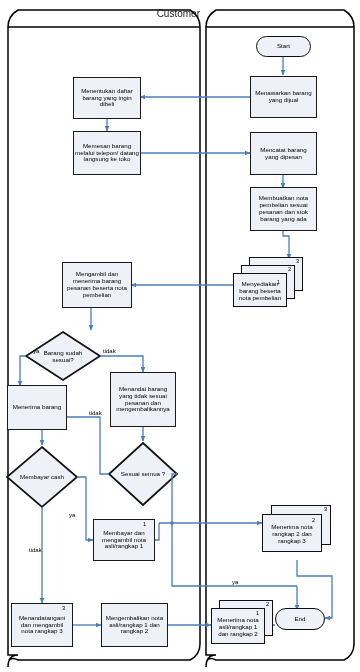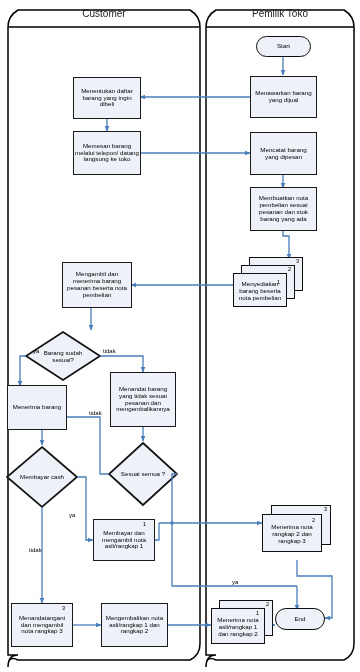--- a/index.html
+++ b/index.html
@@ -40,21 +40,21 @@
     background: #eef1f8;
     border: 1.6px solid #1a1a1a;
   }
   .term {
     background: #eef1f8;
     border: 1.6px solid #0d0d0d;
     border-radius: 999px;
   }
   .lane-title {
     position: absolute;
-    text-align: center;
+    text-align: right;
     font-size: 10px;
     color: #1b1b1b;
     z-index: 6;
   }
   .doc-stack {
     position: absolute;
     z-index: 5;
   }
   .doc-stack .sheet {
     position: absolute;
@@ -177,21 +177,20 @@
 
       <path d="M 73 625 L 101 625" marker-end="url(#arrow)"></path>
 
       <path d="M 168 625 L 211 625" marker-end="url(#arrow)"></path>
 
       <path d="M 265 625 L 275 625" marker-end="url(#arrow)"></path>
     </g>
   </svg>
 
   <div class="lane-title" style="left:8px; top:8px; width:192px;">Customer</div>
-  <div class="lane-title" style="left:206px; top:8px; width:148px;">Pemilik Toko</div>
 
   <div class="node term" style="left:256px; top:36px; width:55px; height:21px;">Start</div>
 
   <div class="node proc" style="left:250px; top:76px; width:67px; height:42px; padding:2px;">Menawarkan barang yang dijual</div>
 
   <div class="node proc" style="left:250px; top:132px; width:67px; height:43px; padding:2px;">Mencatat barang yang dipesan</div>
 
   <div class="node proc" style="left:250px; top:187px; width:67px; height:44px; padding:1px;">Membuatkan nota pembelian sesuai pesanan dan stok barang yang ada</div>
 
   <div class="doc-stack" style="left:233px; top:257px; width:72px; height:56px;">

